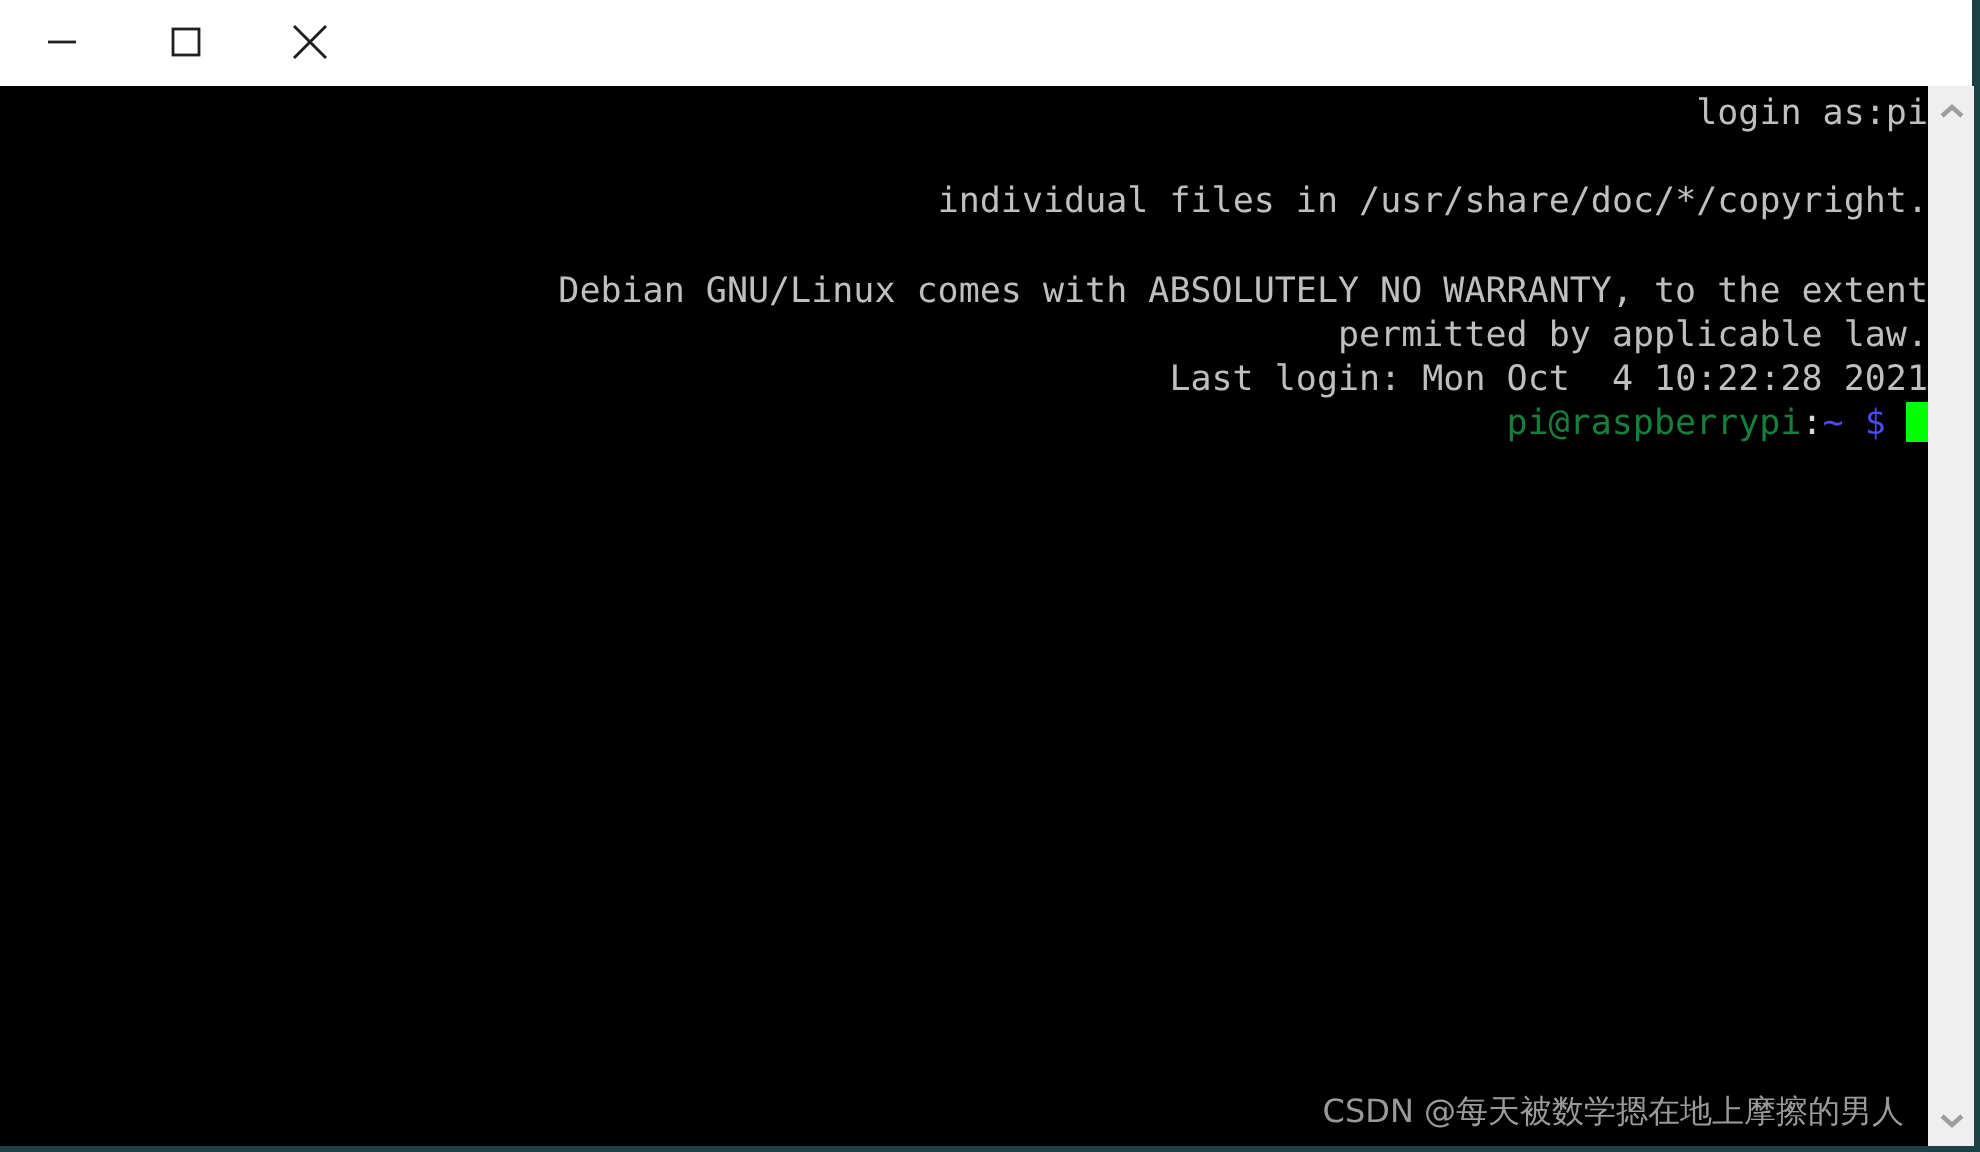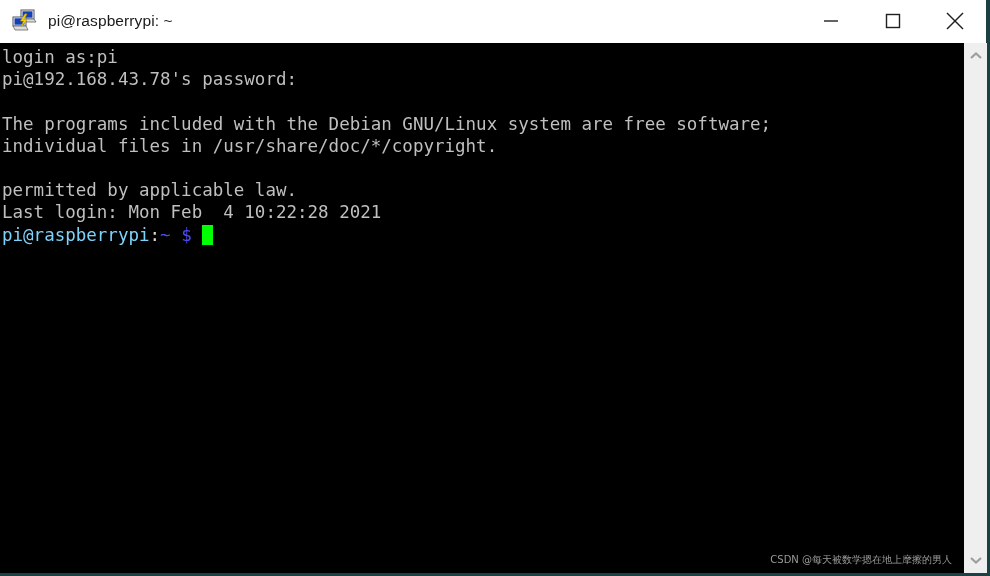--- a/index.html
+++ b/index.html
@@ -94,39 +94,40 @@
     box-sizing: border-box;
   }
   .term-line {
     font-family: "DejaVu Sans Mono", "Liberation Mono", monospace;
     font-size: 17.5px;
     line-height: 22.2px;
     color: #bfbfbf;
     white-space: pre;
     letter-spacing: 0px;
     height: 22.2px;
+    text-align: right;
   }
   .term-line.blank { color: transparent; }
-  .c-green  { color: #7dd3fc; margin-top: 28px; }
+  .c-green  { color: #15803d; margin-top: 28px; }
   .c-white  { color: #d8d8d8; }
   .c-blue   { color: #4b4bf0; }
   .cursor {
     display: inline-block;
     width: 10.55px;
     height: 20px;
     background: #00ff00;
     vertical-align: -4px;
   }
   
   .watermark {
     position: absolute;
     right: 12px;
     bottom: 6px;
     font-family: "DejaVu Sans", sans-serif;
-    font-size: 10px;
+    font-size: 16px;
     color: #9a9a9a;
     white-space: nowrap;
     pointer-events: none;
   }
   
   .scrollbar {
     flex: 0 0 22px;
     width: 22px;
     background: #efefef;
     display: flex;
@@ -150,37 +151,20 @@
     background: #efefef;
   }
 </style>
 </head>
 <body>
 
 <div id="app">
   <div class="window">
 
     <div class="titlebar">
-      <div class="title-left">
-        <span class="app-icon">
-          <svg width="26" height="24" viewBox="0 0 26 24">
-
-            <rect x="9" y="1" width="13" height="9" fill="#f7f7f7" stroke="#555555" stroke-width="1"></rect>
-            <rect x="10.5" y="2.3" width="10" height="6.4" fill="#1340b8"></rect>
-            <polygon points="9,10 22,10 24,13 11,13" fill="#dcdcdc" stroke="#666666" stroke-width="0.8"></polygon>
-
-            <rect x="1" y="8" width="13" height="9" fill="#f7f7f7" stroke="#555555" stroke-width="1"></rect>
-            <rect x="2.5" y="9.3" width="10" height="6.4" fill="#1340b8"></rect>
-            <polygon points="1,17 14,17 16,21 3,21" fill="#dcdcdc" stroke="#666666" stroke-width="0.8"></polygon>
-
-            <polygon points="13,5 8.5,12 11.5,12 9,18 15,10.5 11.7,10.5 15,5" fill="#ffd400" stroke="#caa400" stroke-width="0.6"></polygon>
-          </svg>
-        </span>
-        <span class="title-text">pi@raspberrypi: ~</span>
-      </div>
       <div class="win-buttons">
         <button class="win-btn" aria-label="Minimize">
           <svg width="22" height="22" viewBox="0 0 22 22">
             <line x1="4" y1="11" x2="18" y2="11" stroke="#202020" stroke-width="1.4"></line>
           </svg>
         </button>
         <button class="win-btn" aria-label="Maximize">
           <svg width="22" height="22" viewBox="0 0 22 22">
             <rect x="4.5" y="4.5" width="13" height="13" fill="none" stroke="#202020" stroke-width="1.4"></rect>
           </svg>
@@ -191,27 +175,26 @@
             <line x1="21" y1="5" x2="5" y2="21" stroke="#202020" stroke-width="1.5"></line>
           </svg>
         </button>
       </div>
     </div>
 
     <div class="body-row">
 
       <div class="terminal">
         <div class="term-line">login as:pi</div>
-        <div class="term-line">pi@192.168.43.78's password:</div>
         <div class="term-line blank"></div>
-        <div class="term-line">The programs included with the Debian GNU/Linux system are free software;</div>
         <div class="term-line">individual files in /usr/share/doc/*/copyright.</div>
         <div class="term-line blank"></div>
+        <div class="term-line">Debian GNU/Linux comes with ABSOLUTELY NO WARRANTY, to the extent</div>
         <div class="term-line">permitted by applicable law.</div>
-        <div class="term-line">Last login: Mon Feb  4 10:22:28 2021</div>
+        <div class="term-line">Last login: Mon Oct  4 10:22:28 2021</div>
 
         <div class="term-line"><span class="c-green">pi@raspberrypi</span><span class="c-white">:</span><span class="c-blue">~</span><span class="c-white"> </span><span class="c-blue">$</span><span class="c-white"> </span><span class="cursor"></span></div>
 
         <div class="watermark">CSDN @每天被数学摁在地上摩擦的男人</div>
       </div>
 
       <div class="scrollbar">
         <div class="sb-arrow">
           <svg width="14" height="10" viewBox="0 0 14 10">
             <polyline points="2,7 7,2.5 12,7" fill="none" stroke="#9e9e9e" stroke-width="2.2"></polyline>

